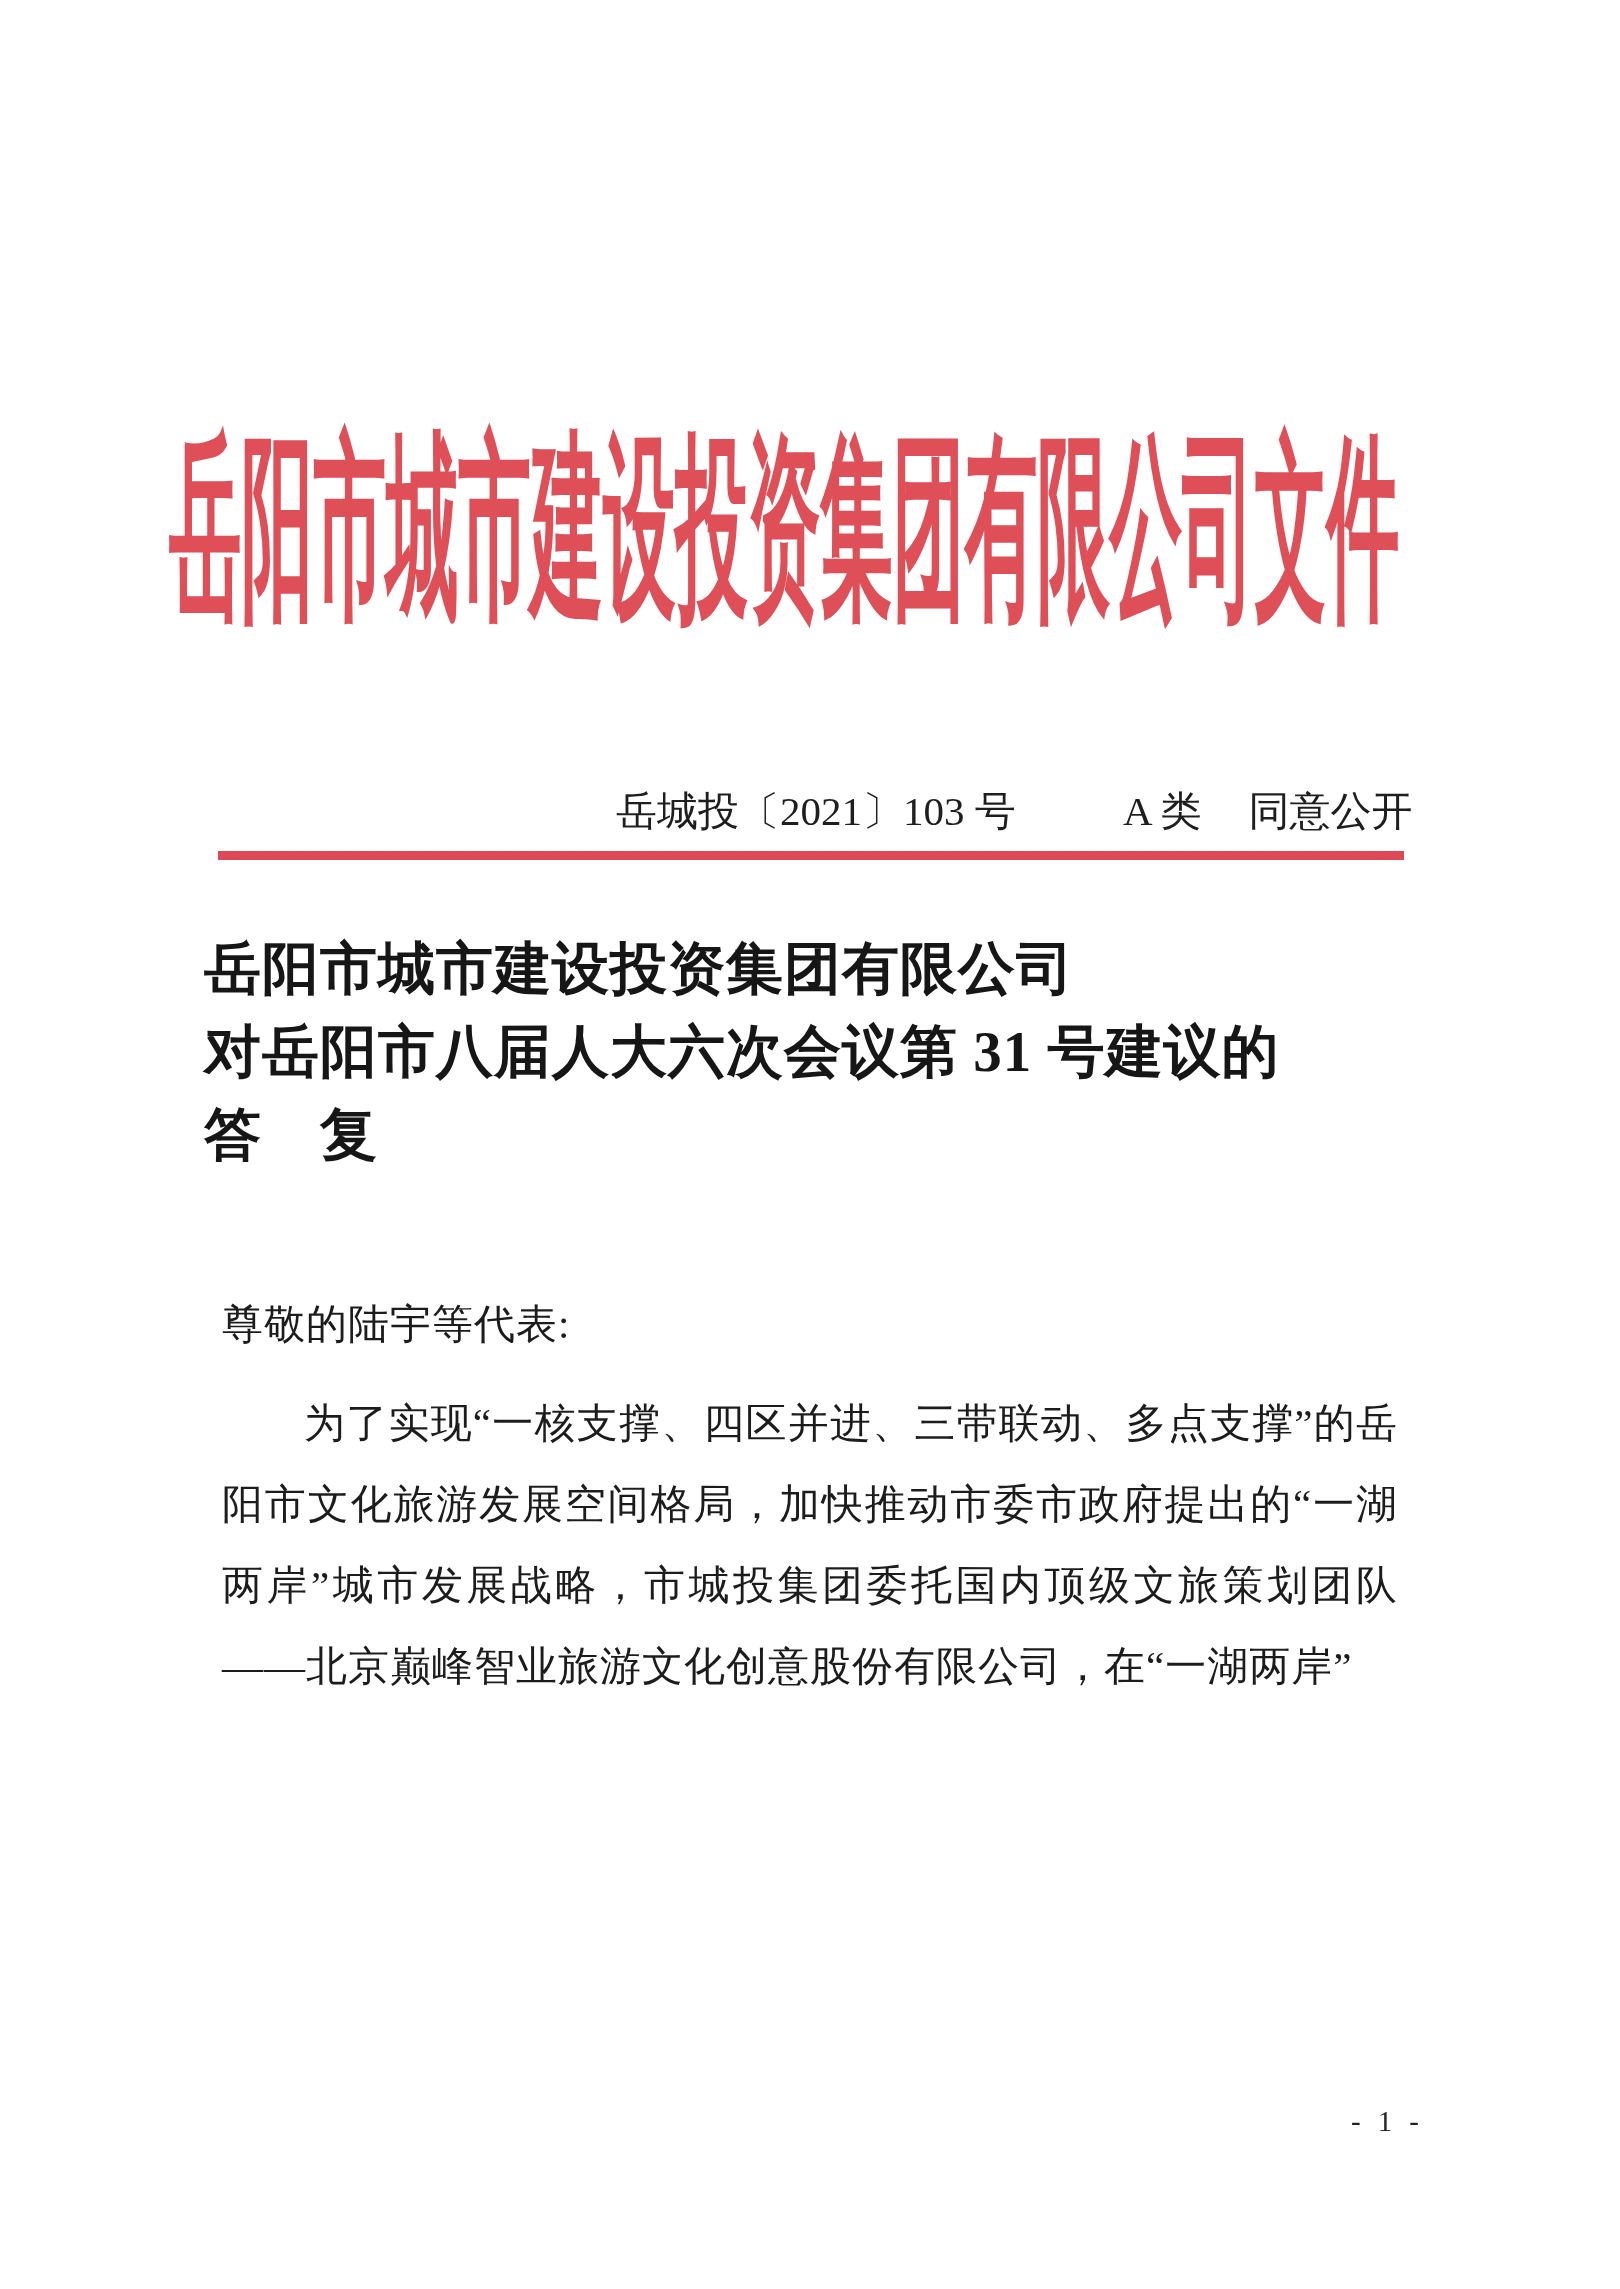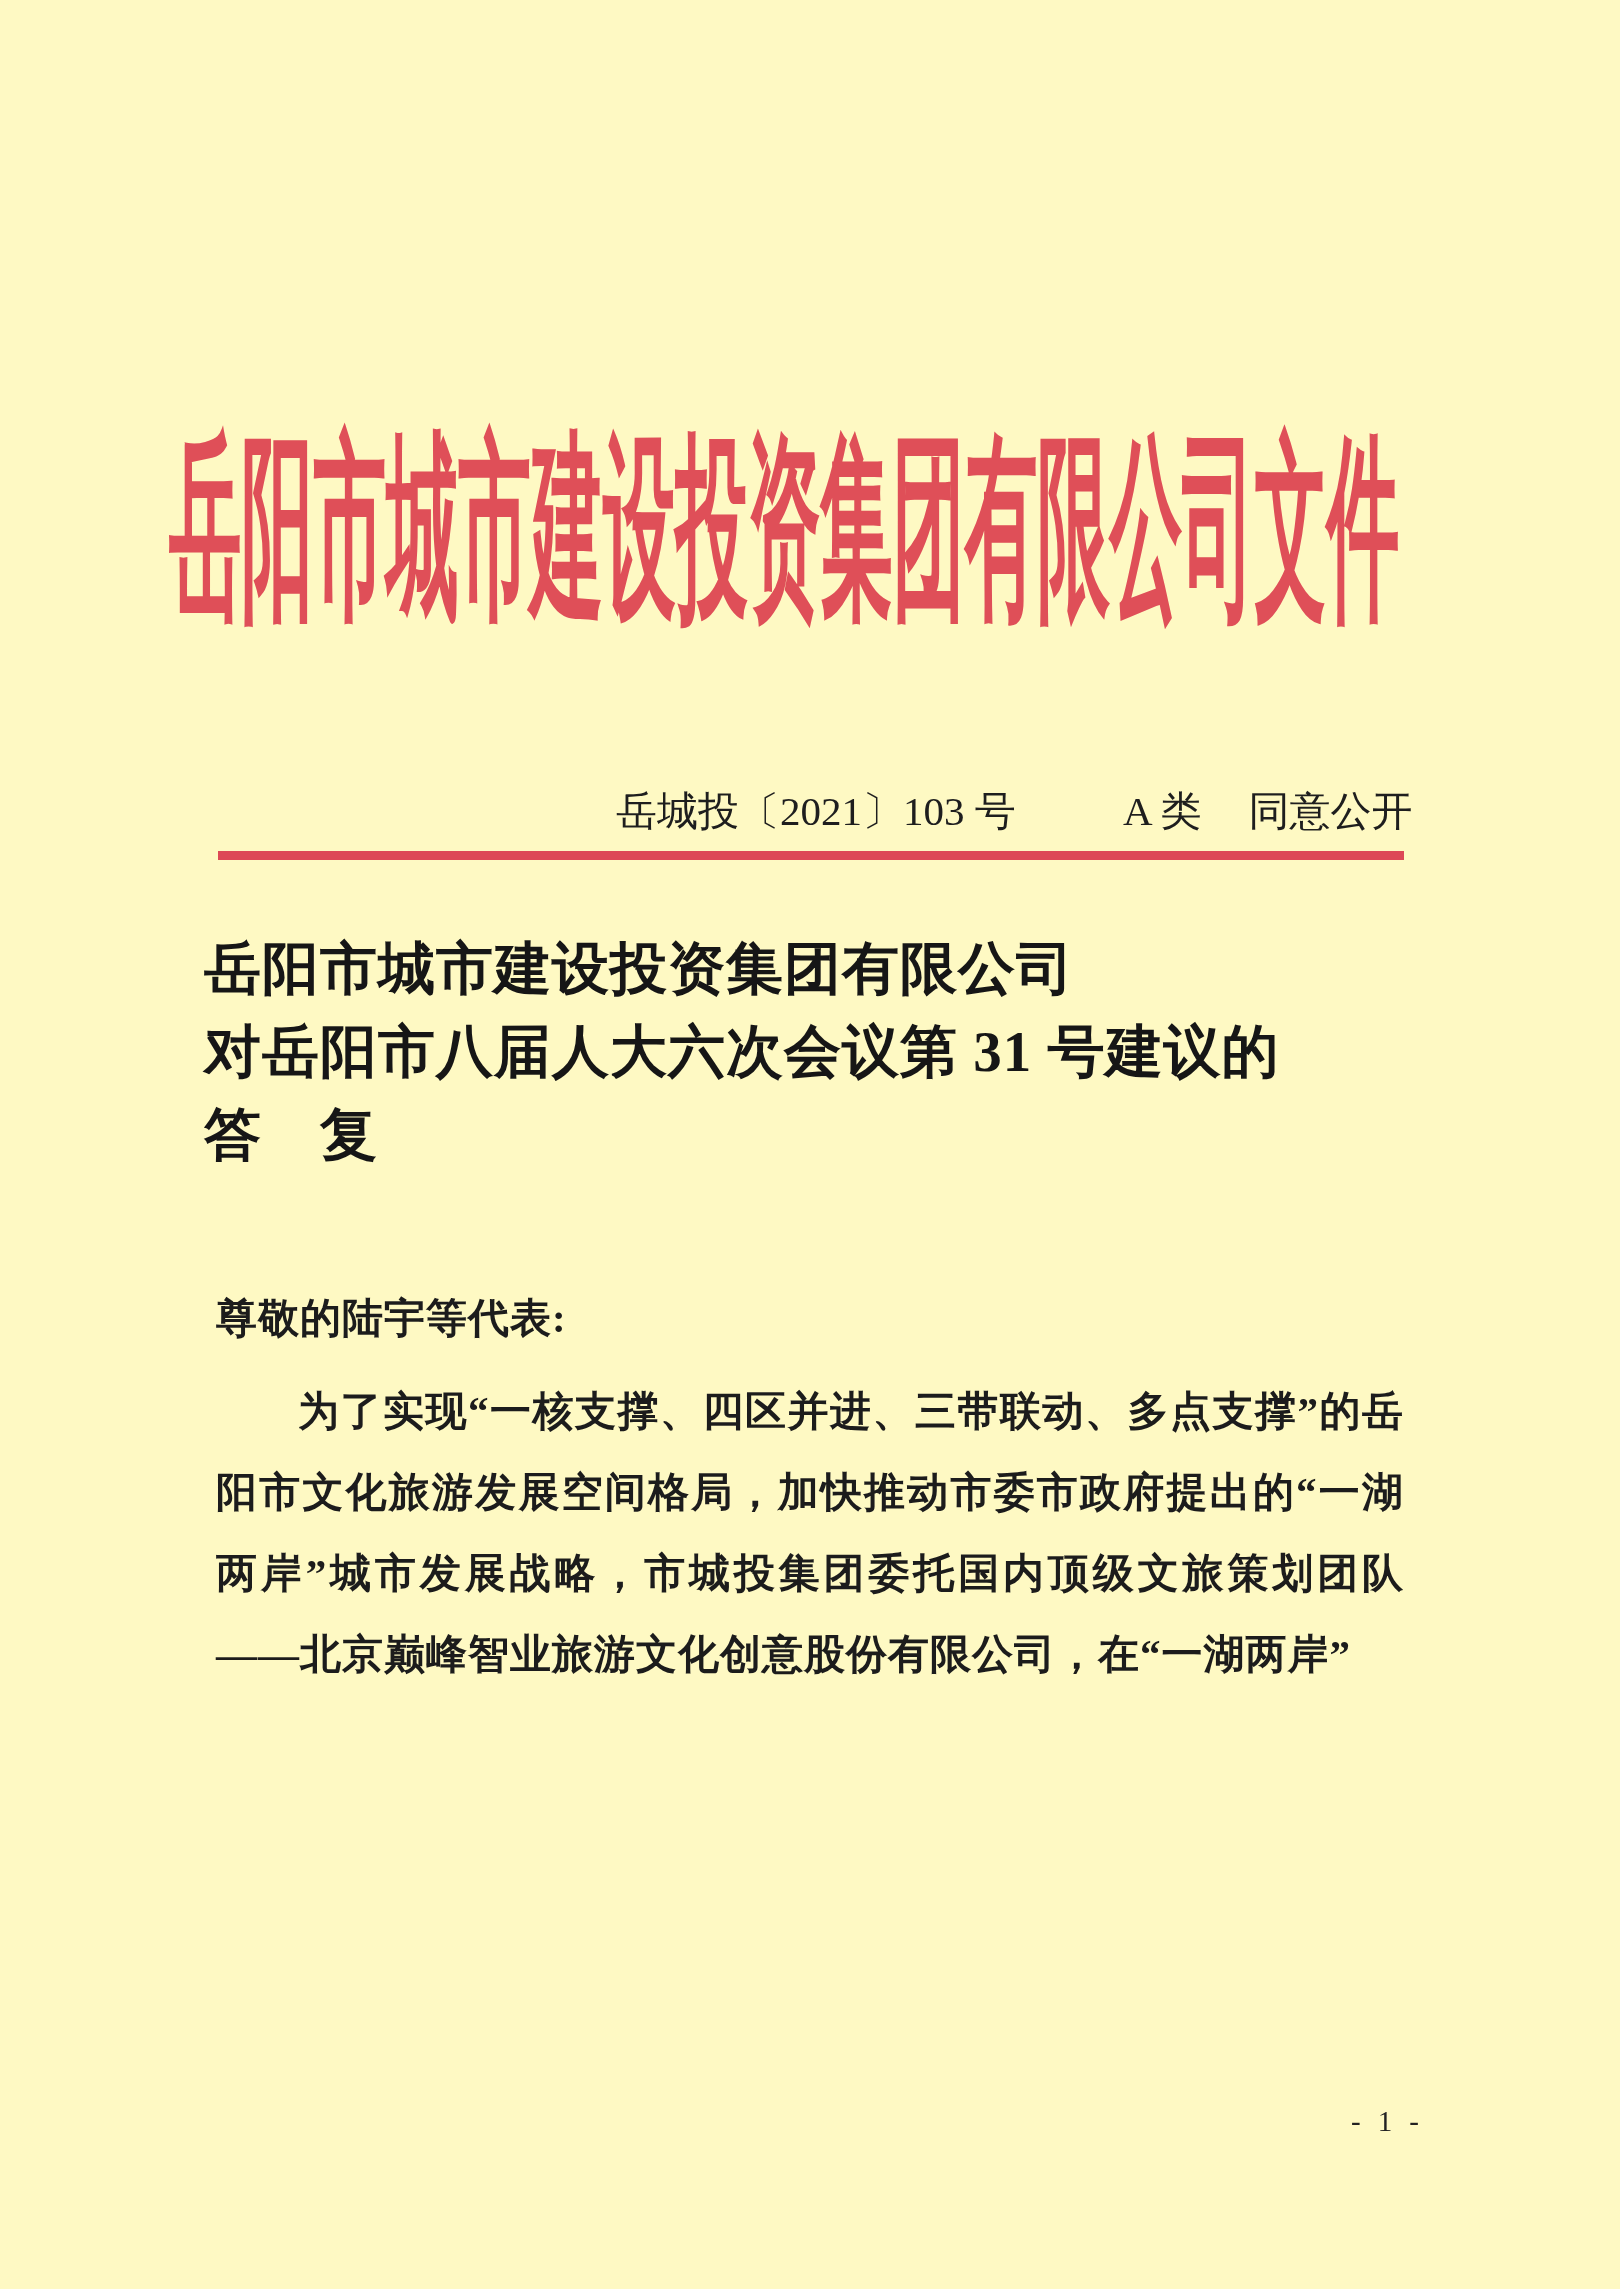--- a/index.html
+++ b/index.html
@@ -5,21 +5,21 @@
   html, body {
     margin: 0;
     padding: 0;
     background: #e9e9e9;
   }
   .page {
     position: relative;
     width: 1620px;
     height: 2290px;
     margin: 0 auto;
-    background: #fef9c3;
+    background: #ffffff;
     font-family: "Liberation Serif", "DejaVu Serif", serif;
     color: #222;
     overflow: hidden;
   }
 
   
   .letterhead {
     position: absolute;
     left: 169px;
     top: 429px;
@@ -95,22 +95,21 @@
     left: 204px;
     top: 1266px;
     width: 1212px;
     font-size: 41px;
     line-height: 81px;
     text-align: justify;
     letter-spacing: 1px;
     color: #1c1c1c;
   }
   .body-text p {
-    margin: 12px;
-    font-weight: bold;
+    margin: 18px;
   }
   .body-text p.indent {
     text-indent: 2em;
   }
 
   
   .page-number {
     position: absolute;
     left: 1351px;
     top: 2105px;

